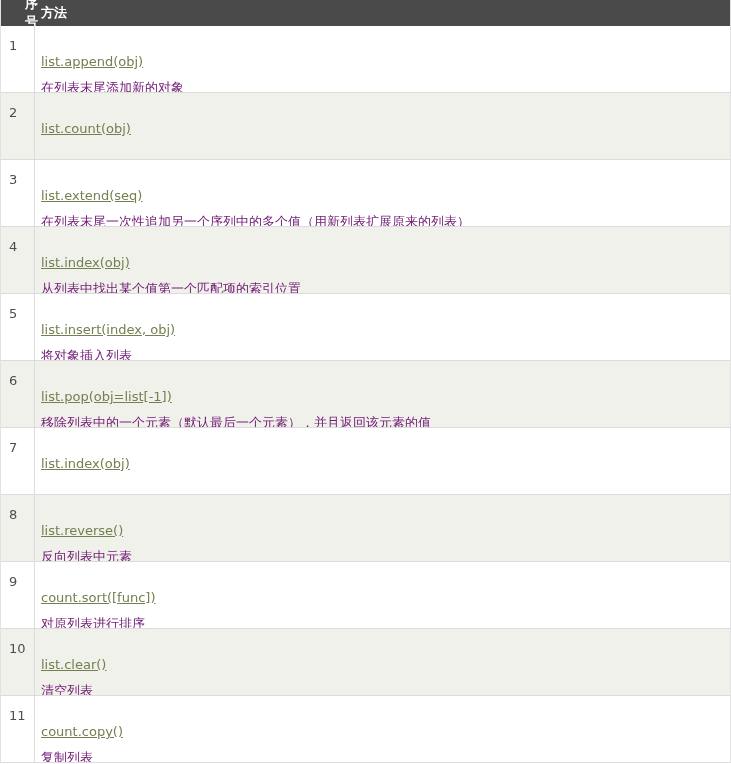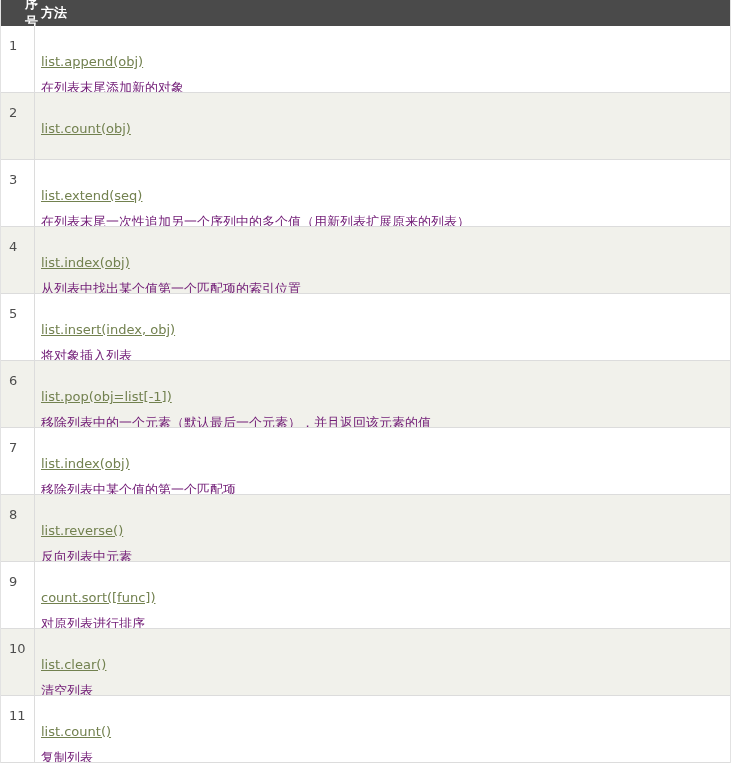--- a/index.html
+++ b/index.html
@@ -124,21 +124,20 @@
     <div class="cell-method">
       <a href="#" class="method-link">list.pop(obj=list[-1])</a>
       <div class="desc">移除列表中的一个元素（默认最后一个元素），并且返回该元素的值</div>
     </div>
   </div>
 
   <div class="row">
     <div class="cell-num">7</div>
     <div class="cell-method">
       <a href="#" class="method-link">list.index(obj)</a>
-      <div class="desc">移除列表中某个值的第一个匹配项</div>
     </div>
   </div>
 
   <div class="row alt">
     <div class="cell-num">8</div>
     <div class="cell-method">
       <a href="#" class="method-link">list.reverse()</a>
       <div class="desc">反向列表中元素</div>
     </div>
   </div>
@@ -155,18 +154,18 @@
     <div class="cell-num">10</div>
     <div class="cell-method">
       <a href="#" class="method-link">list.clear()</a>
       <div class="desc">清空列表</div>
     </div>
   </div>
 
   <div class="row">
     <div class="cell-num">11</div>
     <div class="cell-method">
-      <a href="#" class="method-link">list.count()</a>
+      <a href="#" class="method-link">count.copy()</a>
       <div class="desc">复制列表</div>
     </div>
   </div>
 
 </div>
 
 </body></html>

